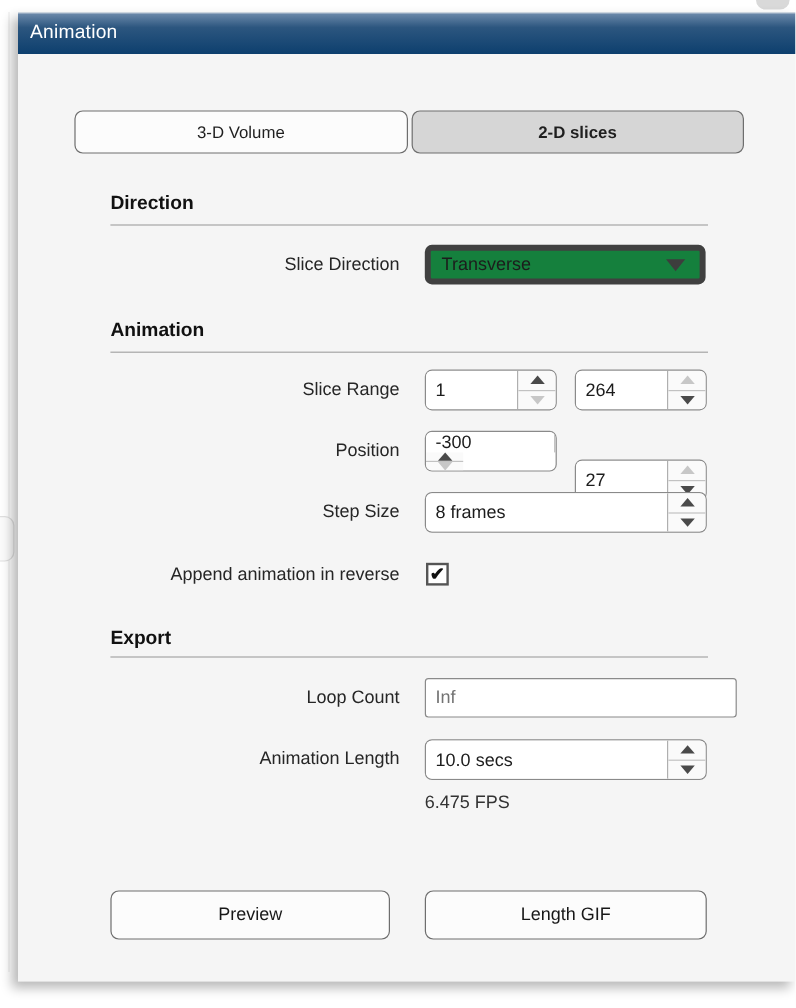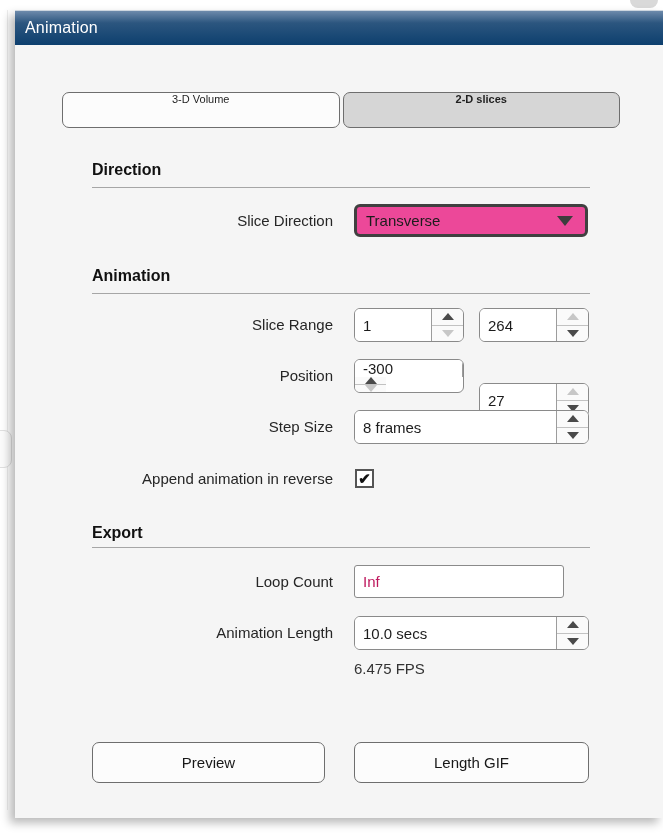--- a/index.html
+++ b/index.html
@@ -24,40 +24,40 @@
     position:absolute; left:0; top:0; width:648px; height:35px;
     background:linear-gradient(to bottom, #6d8aab 0%, #2c567f 35%, #0d3f6e 100%);
     border-top:1px solid #cdd6df;
     display:flex; align-items:center; padding-left:10px;
   }
   .titlebar-text { color:#ffffff; font-size:16px; letter-spacing:0.2px; }
 
   
   .tabs { position:absolute; left:47px; top:82px; width:558px; height:36px; display:flex; gap:3px; }
   .tab {
-    flex:1; display:flex; align-items:flex-start; justify-content:center;
+    flex:1; display:flex; align-items:center; justify-content:center;
     background:#fcfcfc; border:1px solid #6e6e6e; border-radius:7px;
-    font-size:11px; color:#1f1f1f; cursor:default;
+    font-size:14px; color:#1f1f1f; cursor:default;
   }
   .tab.selected { background:#d6d6d6; font-weight:bold; }
 
   
   .section-title { position:absolute; left:77px; font-size:16px; font-weight:bold; color:#111; }
   .hr { position:absolute; left:77px; width:498px; height:1px; background:#a6a6a6; }
 
   .row-label {
     position:absolute; left:77px; width:241px; height:33px;
     display:flex; align-items:center; justify-content:flex-end;
     font-size:15px; color:#262626;
   }
 
   
   .dropdown {
     position:absolute; left:339px; width:234px; height:33px;
-    background:#ec4899; border:3px solid #404040; border-radius:6px;
+    background:#15803d; border:5px solid #404040; border-radius:6px;
     display:flex; align-items:center; padding:0 12px 0 9px;
   }
   .dropdown-value { flex:1; font-size:15px; color:#1c1c1c; }
   .caret-down { width:0; height:0; border-left:8px solid transparent; border-right:8px solid transparent; border-top:10px solid #3d3d3d; }
 
   
   .spinbox {
     position:absolute; height:34px; background:#ffffff;
     border:1px solid #8a8a8a; border-radius:6px; display:flex; overflow:hidden;
   }
@@ -74,23 +74,23 @@
 
   
   .checkbox {
     position:absolute; left:340px; top:459px; width:19px; height:19px;
     background:#fff; border:2px solid #555; display:flex; align-items:center; justify-content:center;
   }
   .checkbox .mark { font-size:15px; font-weight:bold; color:#111; line-height:1; margin-top:-1px; }
 
   
   .text-field {
-    position:absolute; left:339px; width:210px; height:33px;
+    position:absolute; left:339px; width:260px; height:33px;
     background:#fff; border:1px solid #8a8a8a; border-radius:3px;
-    display:flex; align-items:center; padding-left:8px; font-size:15px; color:#be185d;
+    display:flex; align-items:center; padding-left:8px; font-size:15px; color:#737373;
   }
 
   .fps-text { position:absolute; left:339px; top:650px; font-size:15px; color:#333; }
 
   
   .btn {
     position:absolute; height:41px; background:#fcfcfc; border:1px solid #6e6e6e; border-radius:7px;
     display:flex; align-items:center; justify-content:center; font-size:15px; color:#181818; cursor:default;
   }
 </style>

